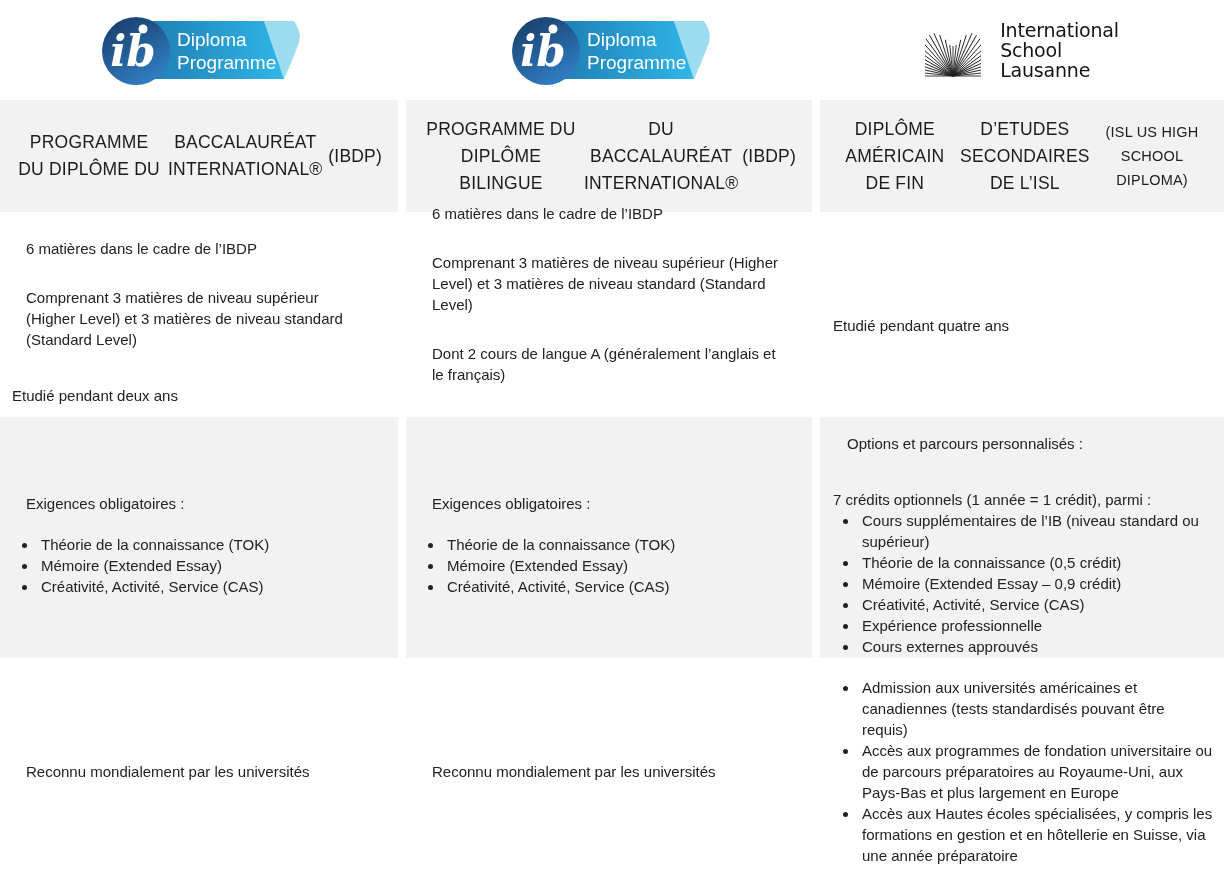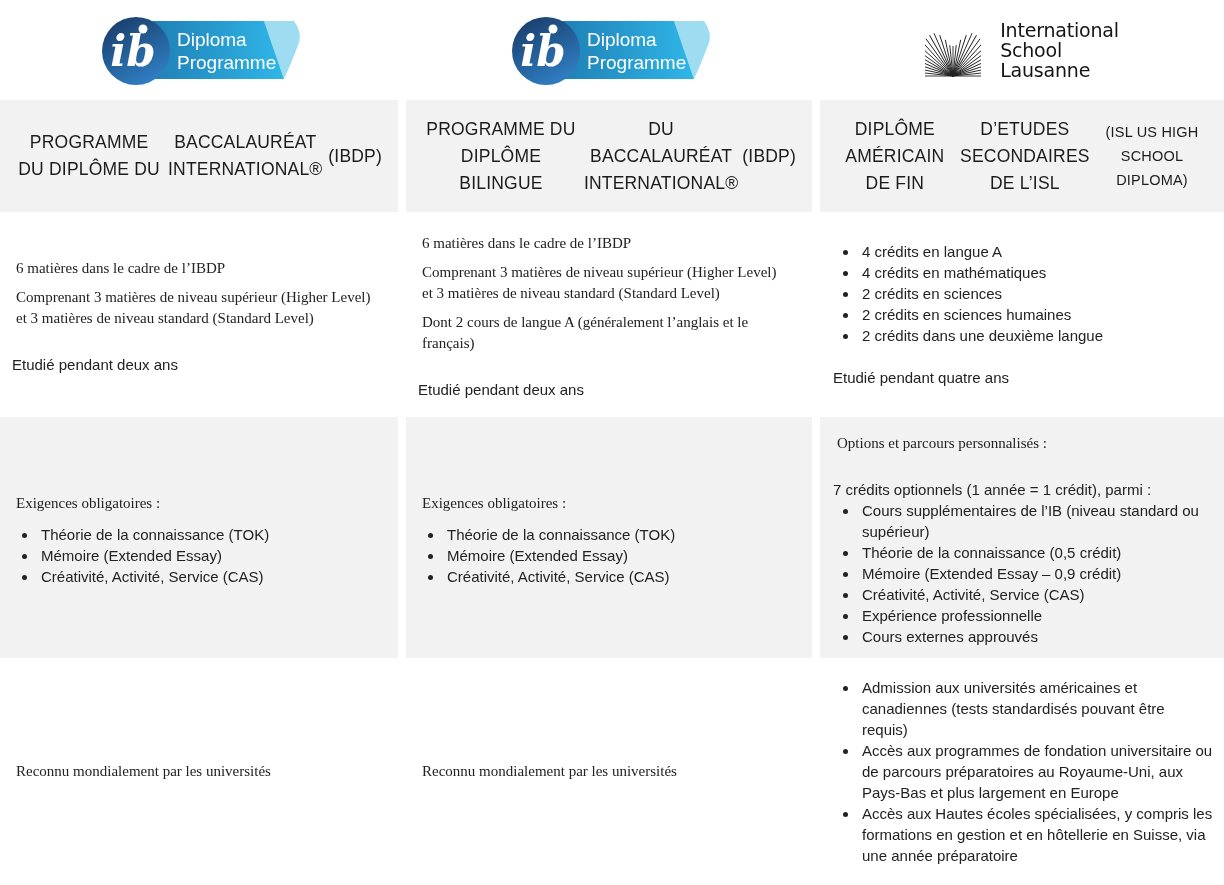--- a/index.html
+++ b/index.html
@@ -30,21 +30,21 @@
   .blk-h   { font-size:17.5px; line-height:27px; color:#1c1c1c; letter-spacing:0.2px; }
   .blk-hsub{ font-size:14.5px; line-height:24px; color:#1c1c1c; letter-spacing:0.2px;text-align:center; }
 
   
   .body-cell {
     display:flex; flex-direction:column; justify-content:center;
     font-size:15px; line-height:21px; color:#222222;
     padding:10px 20px 10px 12px;
   }
   .body-cell.col3 { padding:10px 10px 10px 13px; }
-  .blk-p    { margin:4px;font-family:Liberation Serif, serif; }
+  .blk-p    { margin:14px; }
   .blk-pgap { margin:21px 0 0 0; }
   ul.blk-list { margin:0; padding:0 0 0 26px; list-style:disc; }
   ul.blk-list.gap { margin-top:6px; }
   ul.blk-list li { padding-left:3px; }
 </style>
 </head>
 <body>
 
 <div class="page">
 
@@ -218,27 +218,20 @@
       <div class="blk-p">Comprenant 3 matières de niveau supérieur (Higher Level) et 3 matières de niveau standard (Standard Level)</div>
       <div class="blk-pgap">Etudié pendant deux ans</div>
     </div>
   <div class="cell body-cell">
       <div class="blk-p">6 matières dans le cadre de l’IBDP</div>
       <div class="blk-p">Comprenant 3 matières de niveau supérieur (Higher Level) et 3 matières de niveau standard (Standard Level)</div>
       <div class="blk-p">Dont 2 cours de langue A (généralement l’anglais et le français)</div>
       <div class="blk-pgap">Etudié pendant deux ans</div>
     </div>
   <div class="cell body-cell col3">
-      <ul class="blk-list">
-        <li>4 crédits en langue A</li>
-        <li>4 crédits en mathématiques</li>
-        <li>2 crédits en sciences</li>
-        <li>2 crédits en sciences humaines</li>
-        <li>2 crédits dans une deuxième langue</li>
-      </ul>
       <div class="blk-pgap">Etudié pendant quatre ans</div>
     </div>
 
   <div class="cell body-cell gray">
       <div class="blk-p">Exigences obligatoires :</div>
       <ul class="blk-list gap">
         <li>Théorie de la connaissance (TOK)</li>
         <li>Mémoire (Extended Essay)</li>
         <li>Créativité, Activité, Service (CAS)</li>
       </ul>

